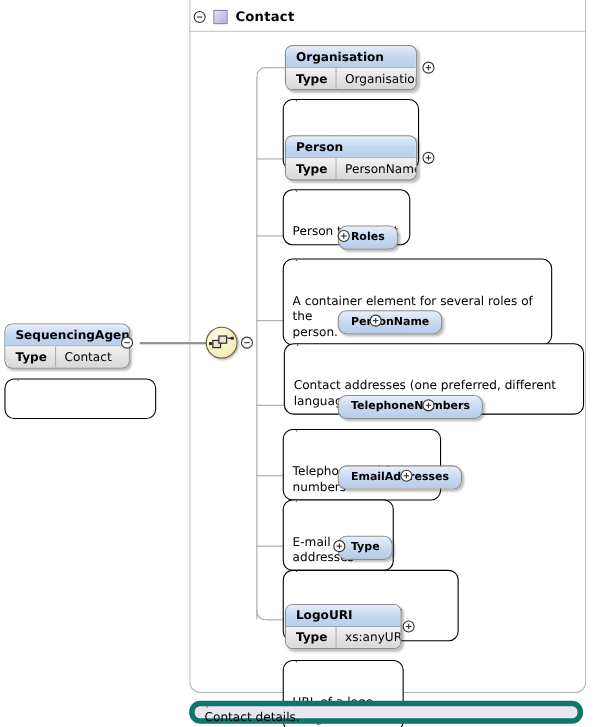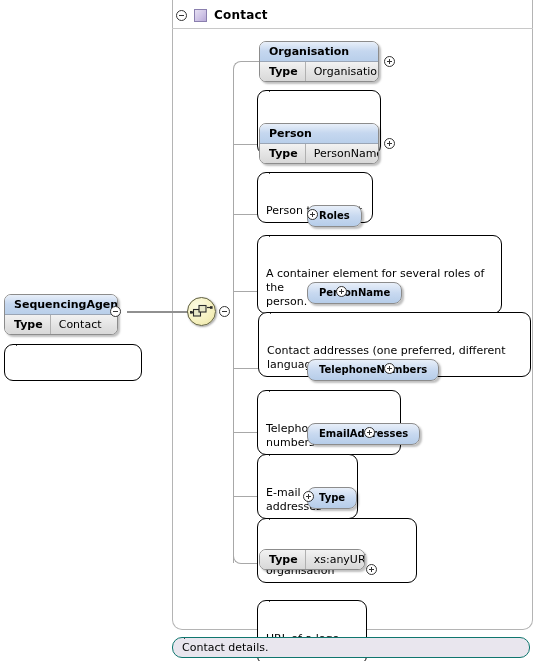--- a/index.html
+++ b/index.html
@@ -237,21 +237,21 @@
     transform-origin: 0 0;
   }
 
   
   #contact-details-balloon {
     position: absolute;
     left: 172px;
     top: 637px;
     width: 358px;
     height: 21px;
-    border: 1px solid #0f766e;
+    border: 5px solid #0f766e;
     border-radius: 10px;
     background: #e9e6ee;
     box-sizing: border-box;
     font-size: 11px;
     line-height: 14px;
     padding: 3px 9px;
   }
   #contact-details-balloon .tail {
     position: absolute;
     left: 11px;
@@ -393,20 +393,21 @@
 <div class="elem-pill" style="left:259px; top:487px;">
   <span>Type</span>
 </div>
 <span class="ctrl-circle plus" style="position:absolute; left:303px; top:491px;"></span>
 <div class="balloon" style="left:257px; top:518px; width:160px;">
   <span class="tail"></span>
   <span>URIs for person or organisation</span>
 </div>
 
 <div class="elem-box" style="left:259px; top:549px; width:106px;">
+  <div class="eb-name">LogoURI</div>
   <div class="eb-typerow">
     <div class="eb-typelabel">Type</div>
     <div class="eb-typevalue">xs:anyURI</div>
   </div>
 </div>
 <span class="ctrl-circle plus" style="position:absolute; left:366px; top:564px;"></span>
 <div class="balloon" style="left:257px; top:600px; width:110px;">
   <span class="tail"></span>
   <span>URL of a logo image.</span>
 </div>

